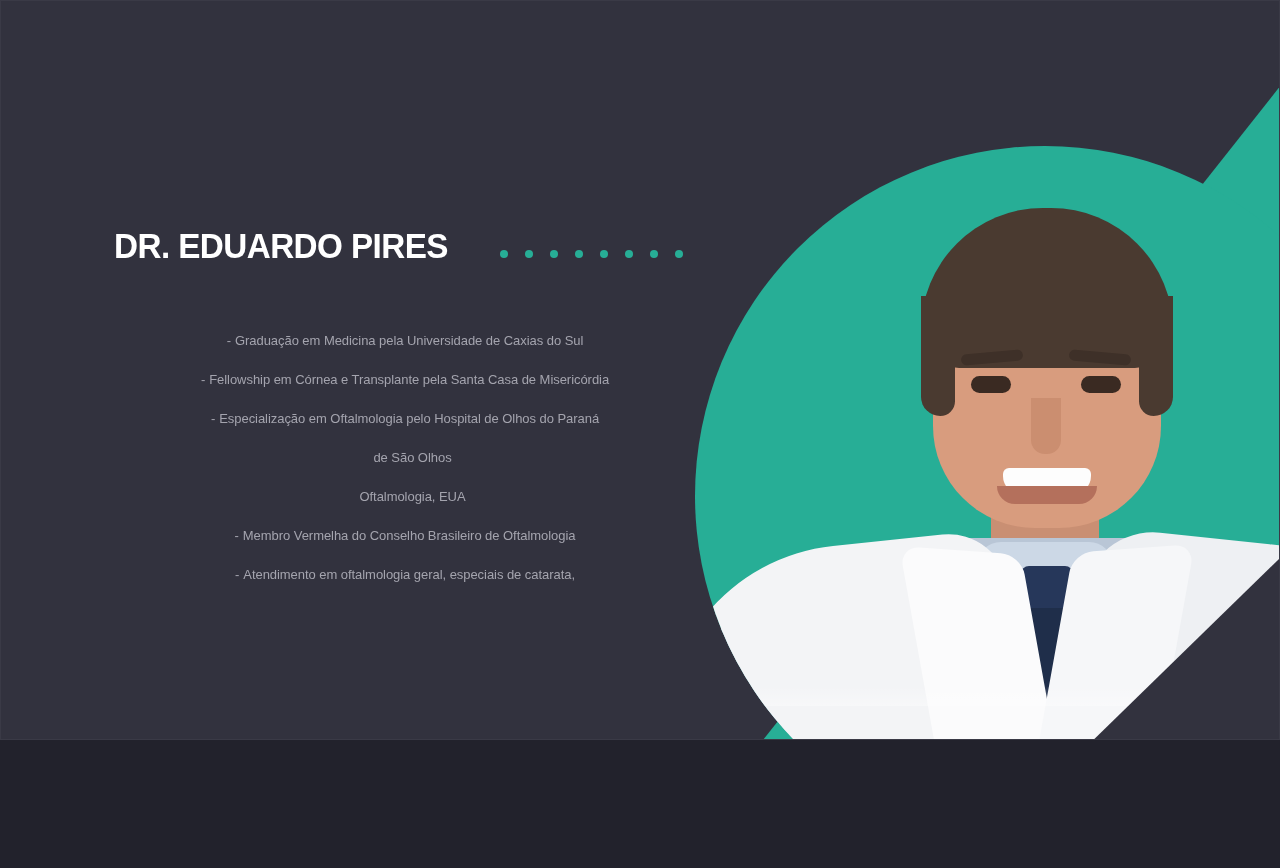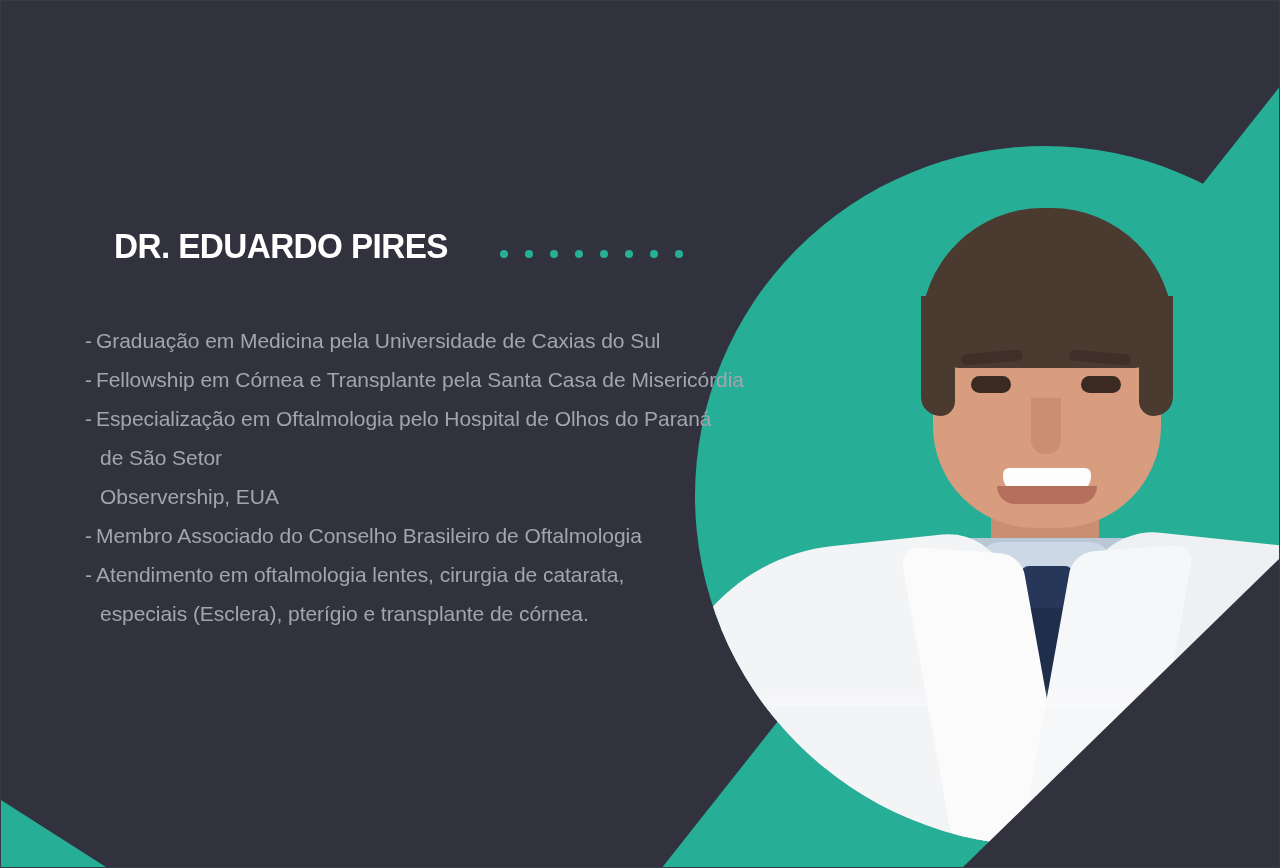--- a/index.html
+++ b/index.html
@@ -7,25 +7,26 @@
     padding: 0;
     background: #22222c;
   }
   body {
     font-family: "Liberation Sans", sans-serif;
   }
 
   .slide {
     position: relative;
     width: 1280px;
-    height: 868px;
+    height: 740px;
     overflow: hidden;
     background: #32323e;
     box-sizing: border-box;
     border: 1px solid #3a3a46;
+    text-align: center;
   }
 
   
   .bg-layer {
     position: absolute;
     inset: 0;
     overflow: hidden;
   }
   .bg-layer svg { display: block; }
 
@@ -73,21 +74,21 @@
   .dot:last-child { margin-right: 0; }
 
   .bio {
     position: absolute;
     left: 84px;
     top: 320px;
     width: 640px;
   }
   .bio-line {
     color: #a4a4ae;
-    font-size: 21px;
+    font-size: 13px;
     line-height: 39px;
     letter-spacing: -0.05px;
     white-space: nowrap;
   }
   .bio-line.cont {
     padding-left: 15px;
   }
   .bio-line .dash {
     color: #a4a4ae;
     margin-right: 4px;
@@ -371,21 +372,20 @@
         <span class="dot"></span>
         <span class="dot"></span>
         <span class="dot"></span>
       </div>
     </div>
 
     <div class="bio" id="bio-list">
         <div class="bio-line"><span class="dash">-</span><span>Graduação em Medicina pela Universidade de Caxias do Sul</span></div>
         <div class="bio-line"><span class="dash">-</span><span>Fellowship em Córnea e Transplante pela Santa Casa de Misericórdia</span></div>
         <div class="bio-line"><span class="dash">-</span><span>Especialização em Oftalmologia pelo Hospital de Olhos do Paraná</span></div>
-        <div class="bio-line cont"><span>de São Setor</span></div>
-        <div class="bio-line cont"><span>Observership, EUA</span></div>
-        <div class="bio-line"><span class="dash">-</span><span>Membro Associado do Conselho Brasileiro de Oftalmologia</span></div>
-        <div class="bio-line"><span class="dash">-</span><span>Atendimento em oftalmologia lentes, cirurgia de catarata,</span></div>
-        <div class="bio-line cont"><span>especiais (Esclera), pterígio e transplante de córnea.</span></div>
+        <div class="bio-line cont"><span>de São Olhos</span></div>
+        <div class="bio-line cont"><span>Oftalmologia, EUA</span></div>
+        <div class="bio-line"><span class="dash">-</span><span>Membro Vermelha do Conselho Brasileiro de Oftalmologia</span></div>
+        <div class="bio-line"><span class="dash">-</span><span>Atendimento em oftalmologia geral, especiais de catarata,</span></div>
       </div>
 
   </div>
 </div>
 
 </body></html>

